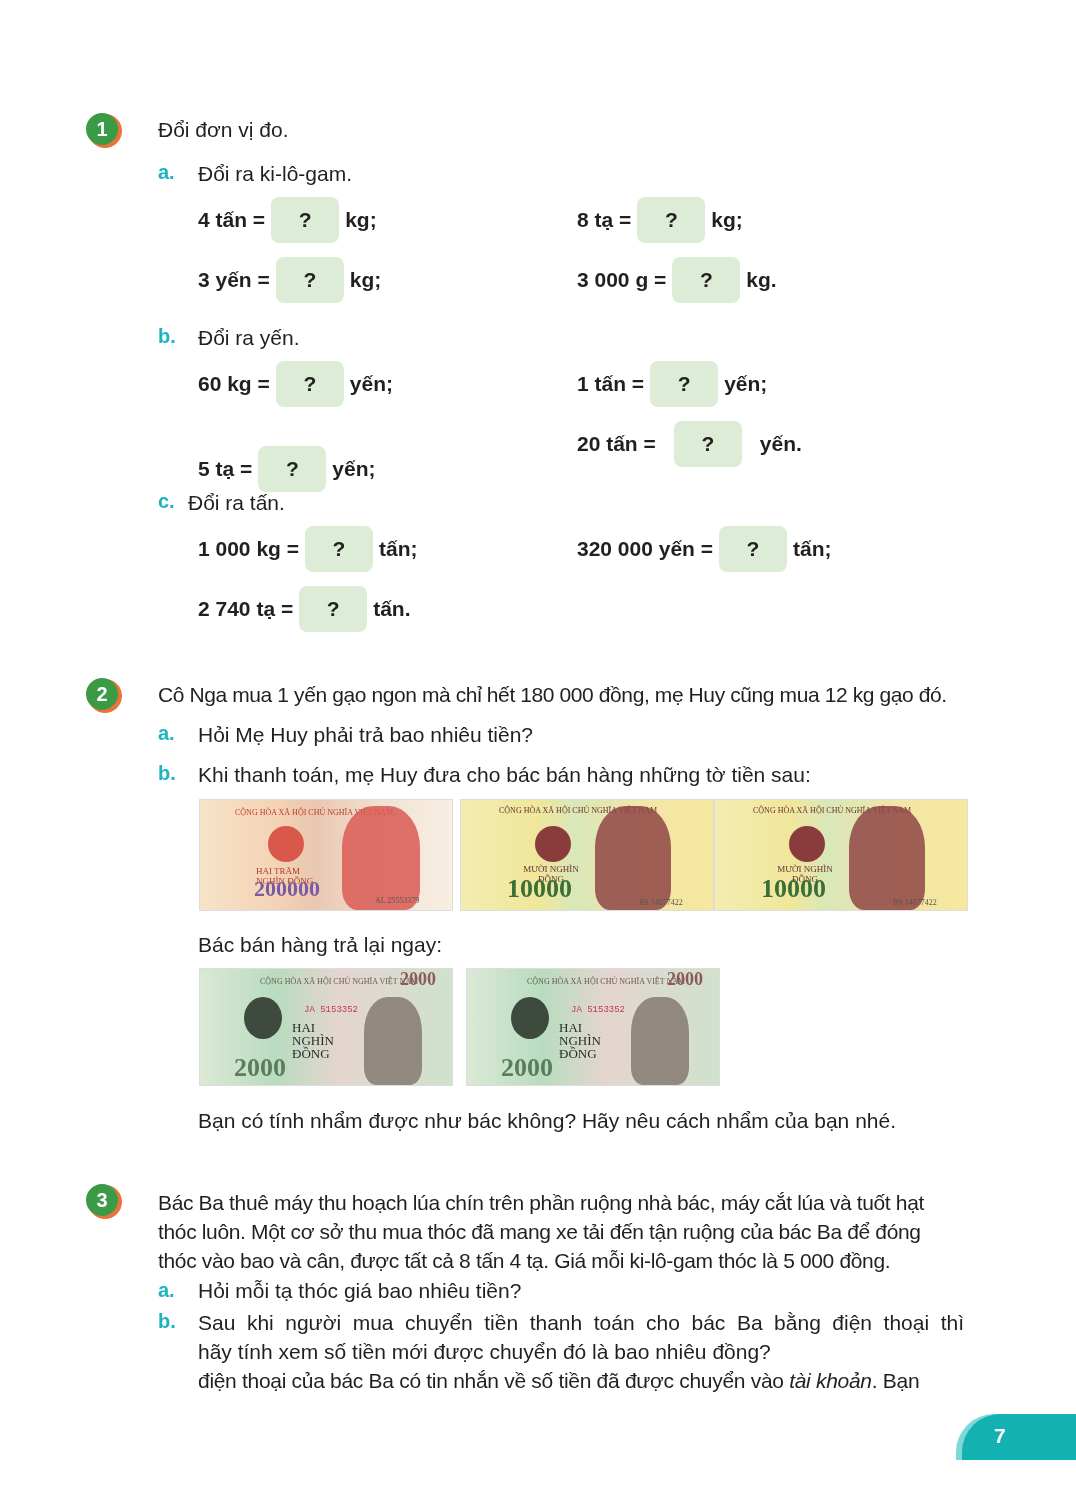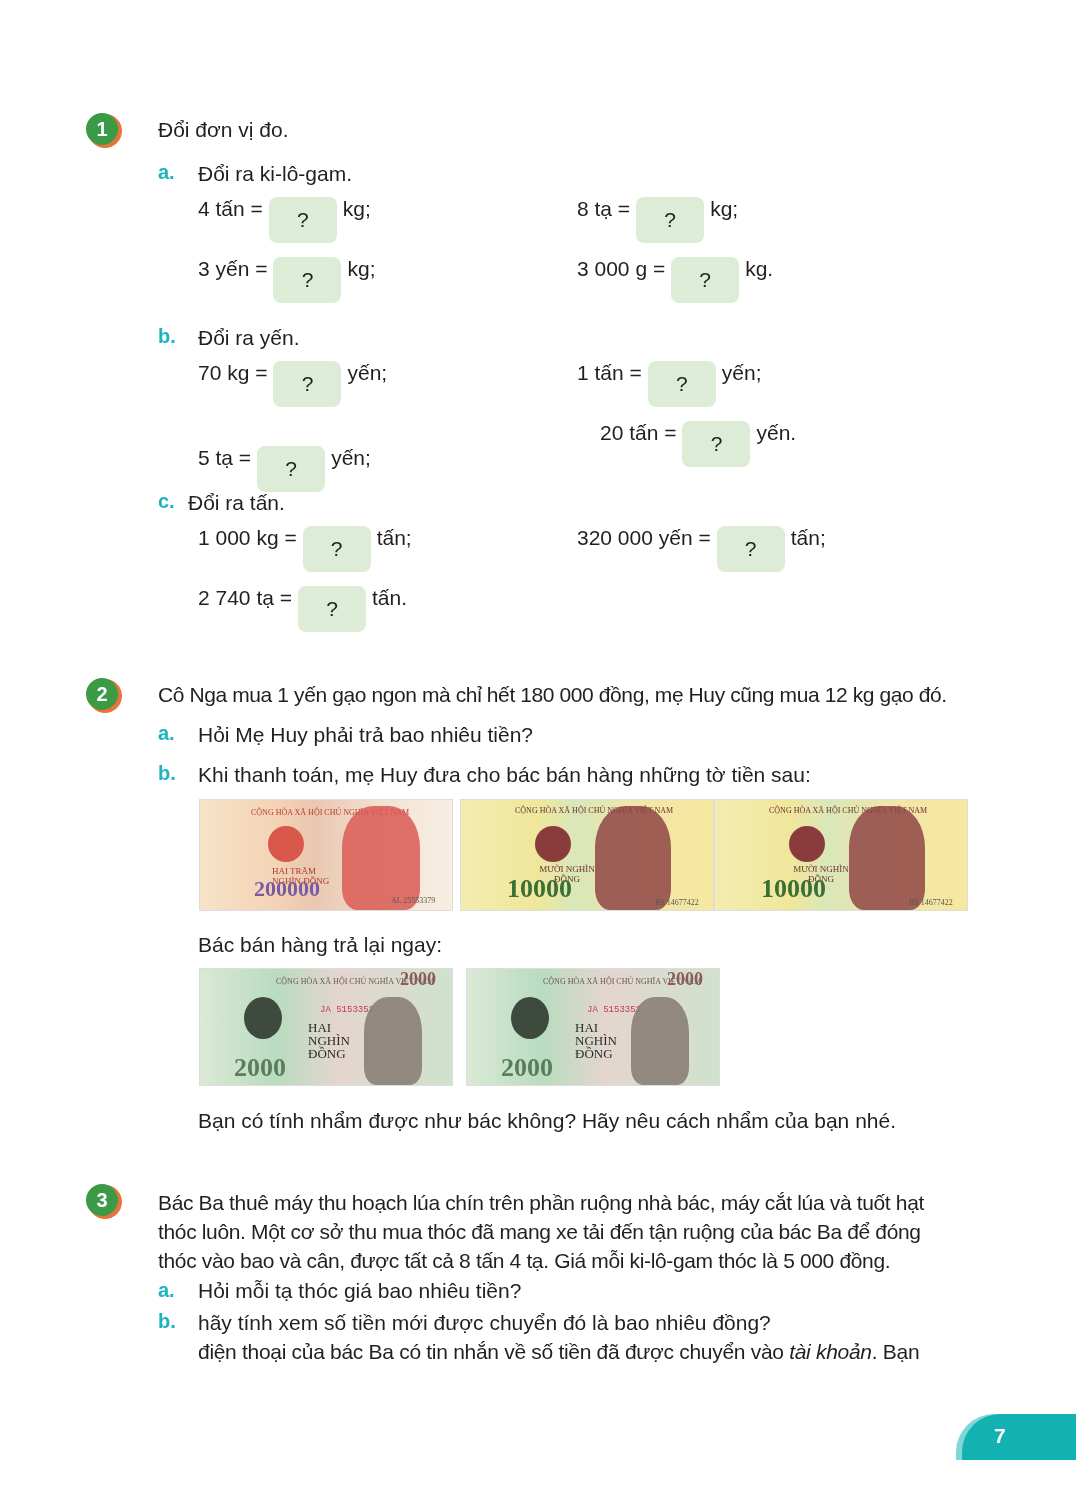--- a/index.html
+++ b/index.html
@@ -7,30 +7,30 @@
          font-family: "Liberation Sans", "DejaVu Sans", sans-serif; color: #231f20; }
   .abs { position: absolute; }
   .txt { font-size: 21px; line-height: 28px; white-space: nowrap; }
   .badge { position: absolute; width: 34px; height: 34px; }
   .badge .arc { position: absolute; left: 2px; top: 1px; width: 34px; height: 34px;
                 border-radius: 50%; background: #e8743b; }
   .badge .circle { position: absolute; left: 0; top: 0; width: 32px; height: 32px;
                    border-radius: 50%; background: #3a9a46; color: #fff;
                    font-weight: bold; font-size: 20px; line-height: 32px; text-align: center; }
   .letter { color: #1fb3c2; font-weight: bold; font-size: 20px; position: absolute; }
-  .eq { position: absolute; display: flex; align-items: flex-start; font-size: 21px; white-space: nowrap; }
+  .eq { position: absolute; display: flex; align-items: center; font-size: 21px; white-space: nowrap; font-weight: bold; }
   .box { display: inline-block; width: 68px; height: 46px; background: #dcecd6;
          border-radius: 8px; text-align: center; line-height: 46px; margin: 0 6px; font-size: 21px; }
   .para { position: absolute; font-size: 21px; line-height: 29px; }
   .note { position: absolute; width: 252px; height: 110px; border: 1px solid #ddd; overflow: hidden; }
   .note200 { background: linear-gradient(90deg,#f7e3c8 0%,#f4d3b6 30%,#e9c7b0 45%,#f2e4d4 75%,#f7efe3 100%); }
   .note10 { background: linear-gradient(90deg,#f4ecb0 0%,#f0e79b 30%,#d9e7b8 45%,#f3e6a6 75%,#f6e89e 100%); }
   .note2 { width: 252px; height: 116px; background: linear-gradient(90deg,#dbe9d5 0%,#b8dcbf 30%,#e4d5cf 55%,#cfe2cd 100%); }
   .portrait { position: absolute; border-radius: 40% 40% 20% 20%; }
-  .note-title { position: absolute; font-family: "Liberation Serif", serif; font-size: 8px; margin-left: 16px; }
+  .note-title { position: absolute; font-family: "Liberation Serif", serif; font-size: 8px; }
   .note-big { position: absolute; font-family: "Liberation Serif", serif; font-weight: bold; font-size: 26px; }
   .emblem { position: absolute; width: 36px; height: 36px; border-radius: 50%; }
   .page-tab { position: absolute; left: 962px; top: 1414px; width: 114px; height: 46px;
               background: #14b1b3; border-top-left-radius: 38px; box-shadow: -6px 0 0 #7fd7d6; }
   .page-num { position: absolute; left: 994px; top: 1424px; color: #fff; font-weight: bold; font-size: 21px; }
 </style>
 </head>
 <body>
 
 <div class="badge" style="left:86px;top:113px;">
@@ -60,35 +60,35 @@
 <div class="eq" style="left:577px;top:257px;">
   <span>3 000 g =</span>
   <span class="box">?</span>
   <span>kg.</span>
 </div>
 
 <div class="letter" style="left:158px;top:325px;">b.</div>
 <div class="abs txt" style="left:198px;top:324px;">Đổi ra yến.</div>
 
 <div class="eq" style="left:198px;top:361px;">
-  <span>70 kg =</span>
+  <span>60 kg =</span>
   <span class="box">?</span>
   <span>yến;</span>
 </div>
 <div class="eq" style="left:577px;top:361px;">
   <span>1 tấn =</span>
   <span class="box">?</span>
   <span>yến;</span>
 </div>
 <div class="eq" style="left:198px;top:446px;">
   <span>5 tạ =</span>
   <span class="box">?</span>
   <span>yến;</span>
 </div>
-<div class="eq" style="left:600px;top:421px;">
+<div class="eq" style="left:577px;top:421px;gap:12px;">
   <span>20 tấn =</span>
   <span class="box">?</span>
   <span>yến.</span>
 </div>
 
 <div class="letter" style="left:158px;top:490px;">c.</div>
 <div class="abs txt" style="left:188px;top:489px;">Đổi ra tấn.</div>
 
 <div class="eq" style="left:198px;top:526px;">
   <span>1 000 kg =</span>
@@ -171,18 +171,19 @@
 </div>
 <div class="para" style="left:158px;top:1188px;">
   <div style="letter-spacing:-0.35px;">Bác Ba thuê máy thu hoạch lúa chín trên phần ruộng nhà bác, máy cắt lúa và tuốt hạt</div>
   <div style="letter-spacing:-0.35px;">thóc luôn. Một cơ sở thu mua thóc đã mang xe tải đến tận ruộng của bác Ba để đóng</div>
   <div style="letter-spacing:-0.35px;">thóc vào bao và cân, được tất cả 8 tấn 4 tạ. Giá mỗi ki-lô-gam thóc là 5 000 đồng.</div>
 </div>
 <div class="letter" style="left:158px;top:1279px;">a.</div>
 <div class="abs txt" style="left:198px;top:1277px;">Hỏi mỗi tạ thóc giá bao nhiêu tiền?</div>
 <div class="letter" style="left:158px;top:1310px;">b.</div>
 <div class="para" style="left:198px;top:1308px;width:766px;">
+  <div style="text-align:justify;text-align-last:justify;">Sau khi người mua chuyển tiền thanh toán cho bác Ba bằng điện thoại thì</div>
   <div>hãy tính xem số tiền mới được chuyển đó là bao nhiêu đồng?</div>
   <div style="letter-spacing:-0.3px;"><span>điện thoại của bác Ba có tin nhắn về số tiền đã được chuyển vào </span><i>tài khoản</i><span>. Bạn</span></div>
 </div>
 
 <div class="page-tab"></div>
 <div class="page-num">7</div>
 
 </body></html>

